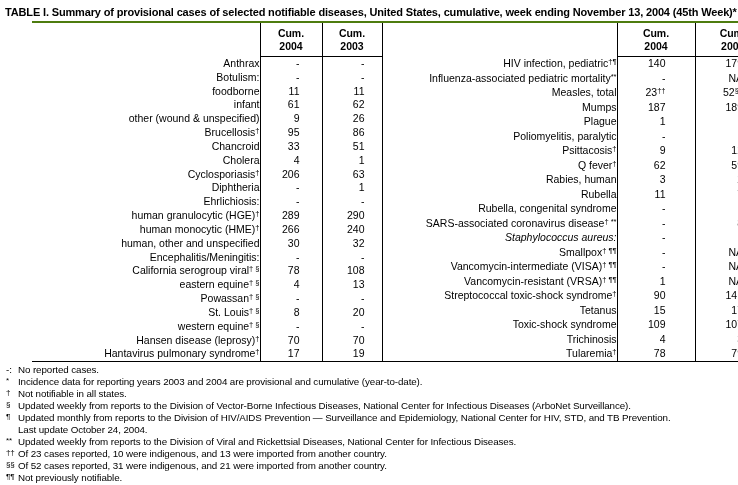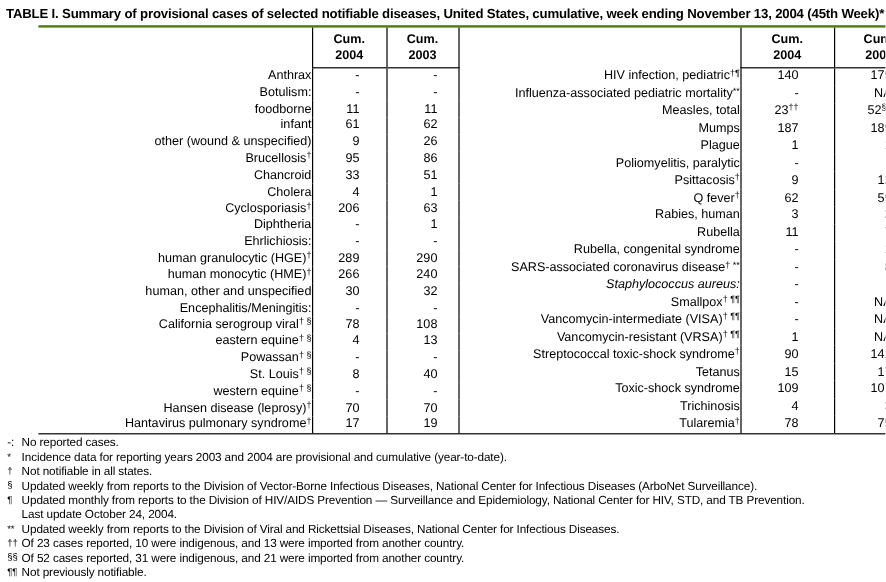--- a/index.html
+++ b/index.html
@@ -167,21 +167,21 @@
             <td class="val c2"><span>13</span></td>
           </tr>
           <tr>
             <td class="lbl ind"><span>Powassan</span><sup>† §</sup></td>
             <td class="val c1"><span>-</span></td>
             <td class="val c2"><span>-</span></td>
           </tr>
           <tr>
             <td class="lbl ind"><span>St. Louis</span><sup>† §</sup></td>
             <td class="val c1"><span>8</span></td>
-            <td class="val c2"><span>40</span></td>
+            <td class="val c2"><span>20</span></td>
           </tr>
           <tr>
             <td class="lbl ind"><span>western equine</span><sup>† §</sup></td>
             <td class="val c1"><span>-</span></td>
             <td class="val c2"><span>-</span></td>
           </tr>
           <tr>
             <td class="lbl"><span>Hansen disease (leprosy)</span><sup>†</sup></td>
             <td class="val c1"><span>70</span></td>
             <td class="val c2"><span>70</span></td>

